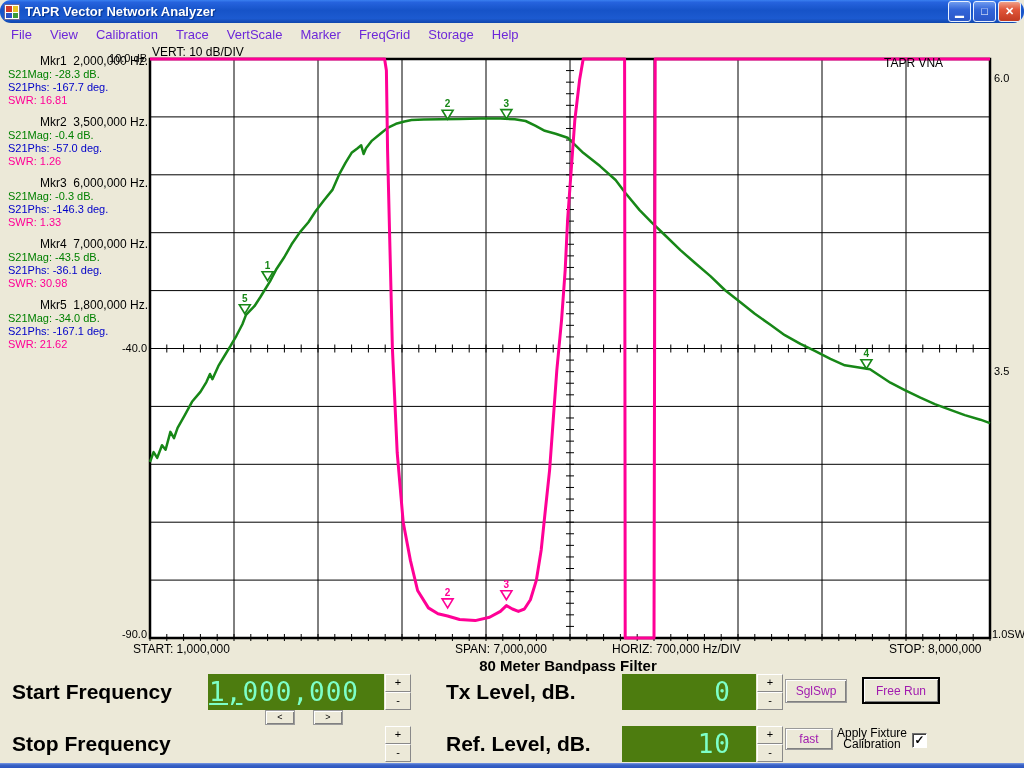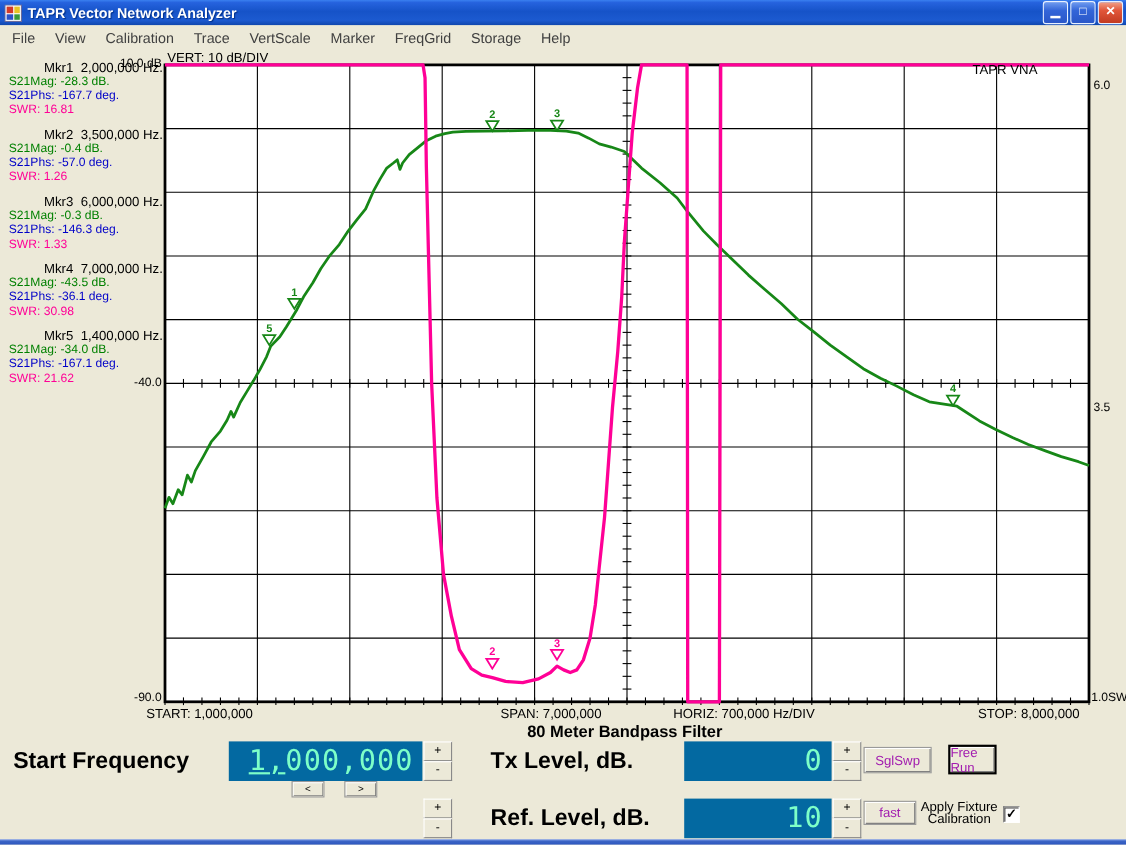--- a/index.html
+++ b/index.html
@@ -2,53 +2,53 @@
 <html><head>
 <meta charset="utf-8">
 <style>
   html,body{margin:0;padding:0;}
   body{width:1024px;height:768px;overflow:hidden;font-family:"Liberation Sans",sans-serif;background:#ECE9D8;}
   #screen{position:relative;width:1024px;height:768px;background:#ECE9D8;}
 
   
   #titlebar{position:absolute;left:0;top:0;width:1024px;height:23px;
     background:linear-gradient(180deg,#3A80F0 0%,#2663DE 10%,#1653C8 45%,#1C5AD0 80%,#0F46AC 100%);
-    display:flex;align-items:center;}
+    display:flex;align-items:center;border-radius:11px;}
   #app-icon{width:16px;height:16px;margin:0 5px 0 4px;}
   #window-title{color:#fff;font-weight:bold;font-size:13px;text-shadow:1px 1px 1px #00308a;flex:1;}
   .wbtn{width:21px;height:19px;margin:2px 1px;border-radius:3px;color:#fff;font-size:11px;font-weight:bold;
     text-align:center;line-height:19px;border:1px solid #e7f0ff;
     background:linear-gradient(180deg,#6f9bef 0%,#3365d8 40%,#2a57c8 100%);cursor:default;}
   #close-button{background:linear-gradient(180deg,#f0a088 0%,#e1563a 40%,#c23b22 100%);margin-right:3px;}
 
   
   #menubar{position:absolute;left:0;top:23px;width:1024px;height:22px;background:#ECE9D8;display:flex;align-items:center;padding-left:2px;}
-  .mitem{font-size:13px;color:#404040;padding:3px 9px;}
+  .mitem{font-size:13px;color:#6d28d9;padding:3px 9px;}
 
   
   #marker-panel{position:absolute;left:8px;top:55px;width:140px;}
   .mkr-block{margin-bottom:9px;}
   .mkr-title{font-size:12px;color:#000;white-space:pre;line-height:13px;margin-left:32px;}
   .mkr-line{font-size:11px;line-height:13px;white-space:pre;}
   .c-green{color:#008000;}
   .c-blue{color:#0000C8;}
   .c-pink{color:#FF0096;}
 
   
   .plbl{position:absolute;font-size:12px;color:#000;white-space:nowrap;}
   .plbl-sm{position:absolute;font-size:11px;color:#000;white-space:nowrap;}
 
   
   #vna-plot{position:absolute;left:0;top:0;width:1024px;height:768px;pointer-events:none;}
 
   
   .biglabel{position:absolute;font-weight:bold;font-size:21px;color:#000;line-height:26px;white-space:nowrap;}
   #filter-title{position:absolute;left:420px;top:657px;width:296px;text-align:center;font-weight:bold;font-size:15px;color:#000;}
-  .lcd{position:absolute;background:#0369a1;color:#7DFFC8;font-family:"DejaVu Sans Mono",monospace;
-    font-size:26px;letter-spacing:1px;text-align:right;box-sizing:border-box;padding-right:8px;height:36px;line-height:36px;}
+  .lcd{position:absolute;background:#4d7c0f;color:#7DFFC8;font-family:"DejaVu Sans Mono",monospace;
+    font-size:26px;letter-spacing:1px;text-align:right;box-sizing:border-box;padding-right:25px;height:36px;line-height:36px;}
   .lcd span{display:block;text-align:right;}
   .lcd.u span::first-letter{text-decoration:underline;}
   .spin{position:absolute;width:26px;height:36px;}
   .sbtn{box-sizing:border-box;width:26px;height:18px;background:#ECE9D8;border:1px solid #898989;
     border-top-color:#fff;border-left-color:#fff;font-size:11px;line-height:15px;text-align:center;color:#000;}
   .btn{position:absolute;box-sizing:border-box;background:#ECE9D8;border:1px solid #9a9a9a;
     box-shadow:inset 1px 1px 0 #fff,inset -1px -1px 0 #808080;font-size:12px;color:#a21caf;
     display:flex;align-items:center;justify-content:center;}
   #free-run-button{border:2px solid #000;box-shadow:inset 1px 1px 0 #fff,inset -1px -1px 0 #808080;}
   .arrowbtn{position:absolute;box-sizing:border-box;width:30px;height:15px;background:#ECE9D8;border:1px solid #9a9a9a;
@@ -110,21 +110,21 @@
       <div class="mkr-line c-blue">S21Phs: -146.3 deg.</div>
       <div class="mkr-line c-pink">SWR: 1.33</div>
     </div>
     <div class="mkr-block">
       <div class="mkr-title">Mkr4  7,000,000 Hz.</div>
       <div class="mkr-line c-green">S21Mag: -43.5 dB.</div>
       <div class="mkr-line c-blue">S21Phs: -36.1 deg.</div>
       <div class="mkr-line c-pink">SWR: 30.98</div>
     </div>
     <div class="mkr-block">
-      <div class="mkr-title">Mkr5  1,400,000 Hz.</div>
+      <div class="mkr-title">Mkr5  1,800,000 Hz.</div>
       <div class="mkr-line c-green">S21Mag: -34.0 dB.</div>
       <div class="mkr-line c-blue">S21Phs: -167.1 deg.</div>
       <div class="mkr-line c-pink">SWR: 21.62</div>
     </div>
   </div>
 
   <svg id="vna-plot" viewBox="0 0 1024 768">
       <rect x="150" y="59" width="840" height="579" fill="#ffffff"></rect>
       <line x1="234" y1="59" x2="234" y2="638" stroke="#000"></line>
       <line x1="318" y1="59" x2="318" y2="638" stroke="#000"></line>
@@ -336,20 +336,21 @@
       <span>1,000,000</span>
     </div>
   <div class="spin" style="left:385px;top:674px;">
     <div class="sbtn">+</div>
     <div class="sbtn">-</div>
   </div>
 
   <div class="arrowbtn" style="left:265px;top:710px;">&lt;</div>
   <div class="arrowbtn" style="left:313px;top:710px;">&gt;</div>
 
+  <div class="biglabel" style="left:12px;top:731px;">Stop Frequency</div>
   <div class="spin" style="left:385px;top:726px;">
     <div class="sbtn">+</div>
     <div class="sbtn">-</div>
   </div>
 
   <div class="biglabel" style="left:446px;top:679px;">Tx Level, dB.</div>
   <div class="lcd" style="left:622px;top:674px;width:134px;">
       <span>0</span>
     </div>
   <div class="spin" style="left:757px;top:674px;">
@@ -360,21 +361,21 @@
   <div class="biglabel" style="left:446px;top:731px;">Ref. Level, dB.</div>
   <div class="lcd" style="left:622px;top:726px;width:134px;">
       <span>10</span>
     </div>
   <div class="spin" style="left:757px;top:726px;">
     <div class="sbtn">+</div>
     <div class="sbtn">-</div>
   </div>
 
   <div class="btn" style="left:785px;top:679px;width:62px;height:24px;">SglSwp</div>
-  <div class="btn" id="free-run-button" style="left:862px;top:677px;width:44px;height:27px;">Free Run</div>
+  <div class="btn" id="free-run-button" style="left:862px;top:677px;width:78px;height:27px;">Free Run</div>
   <div class="btn" style="left:785px;top:728px;width:48px;height:22px;">fast</div>
 
   <div id="apply-fixture-label">
     <div>Apply Fixture</div>
     <div>Calibration</div>
   </div>
   <div id="apply-fixture-checkbox">
     <span>✓</span>
   </div>
 

